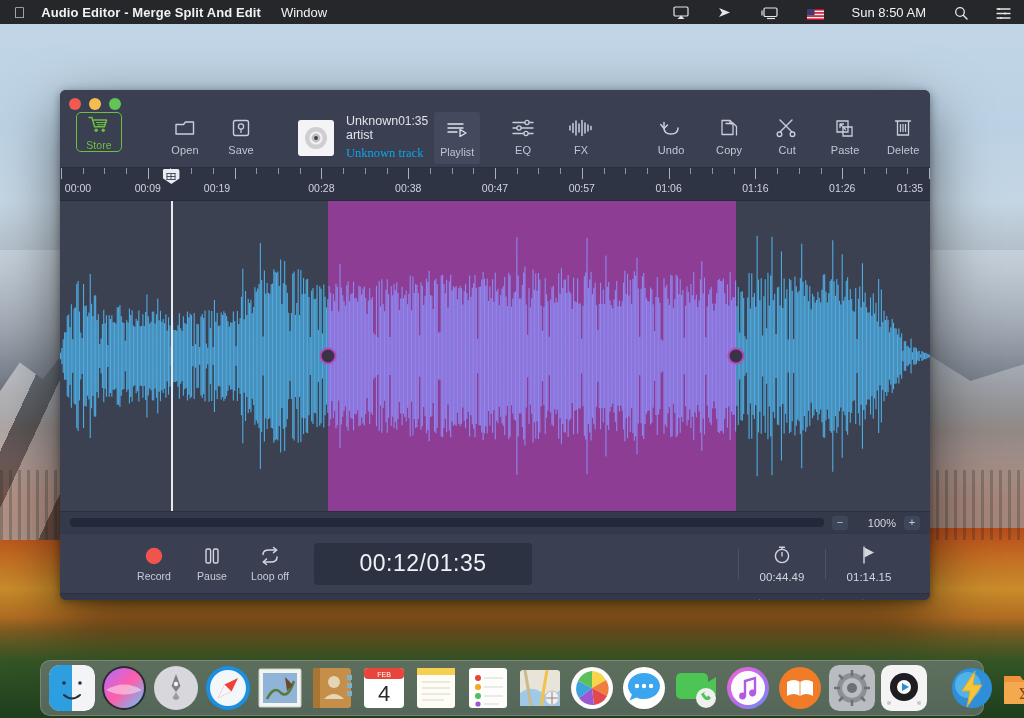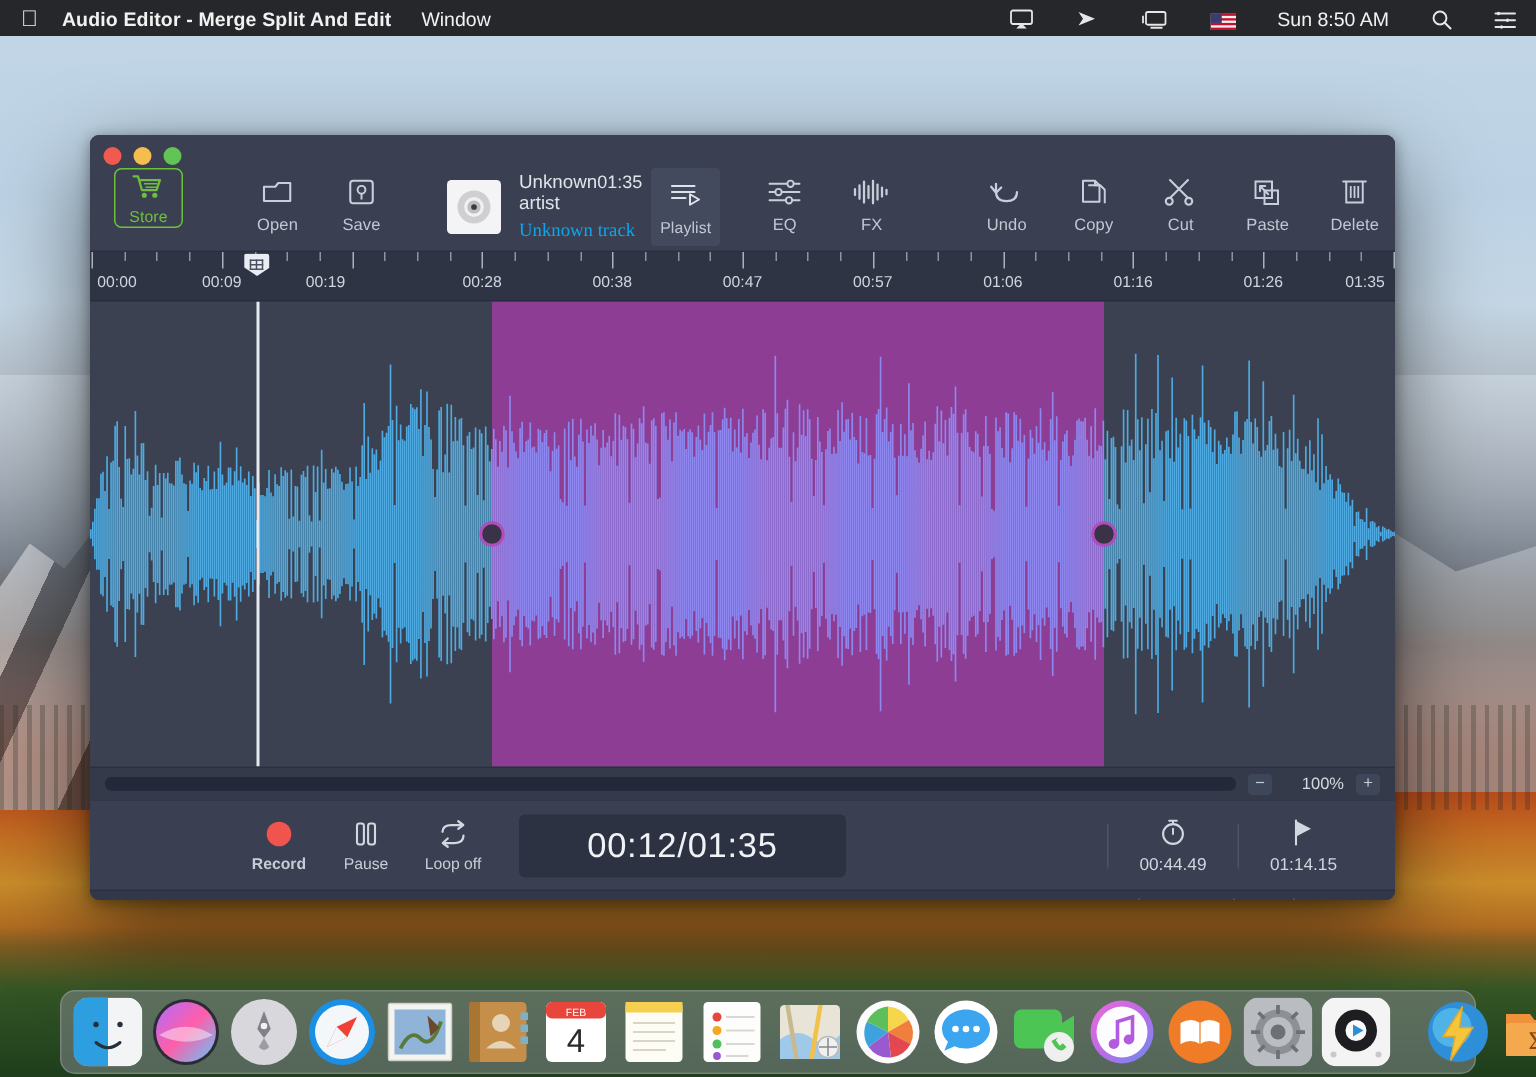--- a/index.html
+++ b/index.html
@@ -195,21 +195,21 @@
   
   #transport{
     height:60px; background:#3a4052; display:flex; align-items:center;
     position:relative; border-top:1px solid #32374a;
   }
   .tr-btn{
     display:flex; flex-direction:column; align-items:center; color:#c8ccd6;
     font-size:10.5px; min-width:44px;
   }
   .tr-btn .ic{ height:22px; display:flex; align-items:center; justify-content:center; margin-bottom:3px; }
-  #record-btn{ margin-left:104px;font-weight:bold; }
+  #record-btn{ margin-left:72px; }
   #pause-btn{ margin-left:14px; }
   #loop-btn{ margin-left:14px; }
   #time-display{
     margin-left:22px; width:218px; height:42px; background:#2d3242; border-radius:4px;
     display:flex; align-items:center; justify-content:center;
     color:#f0f2f6; font-size:23px; letter-spacing:.5px;
   }
   #markers{ margin-left:auto; display:flex; align-items:center; padding-right:22px; }
   .mk{ display:flex; flex-direction:column; align-items:center; min-width:78px; color:#c8ccd6; }
   .mk .ic{ height:22px; display:flex; align-items:center; justify-content:center; margin-bottom:5px; }

